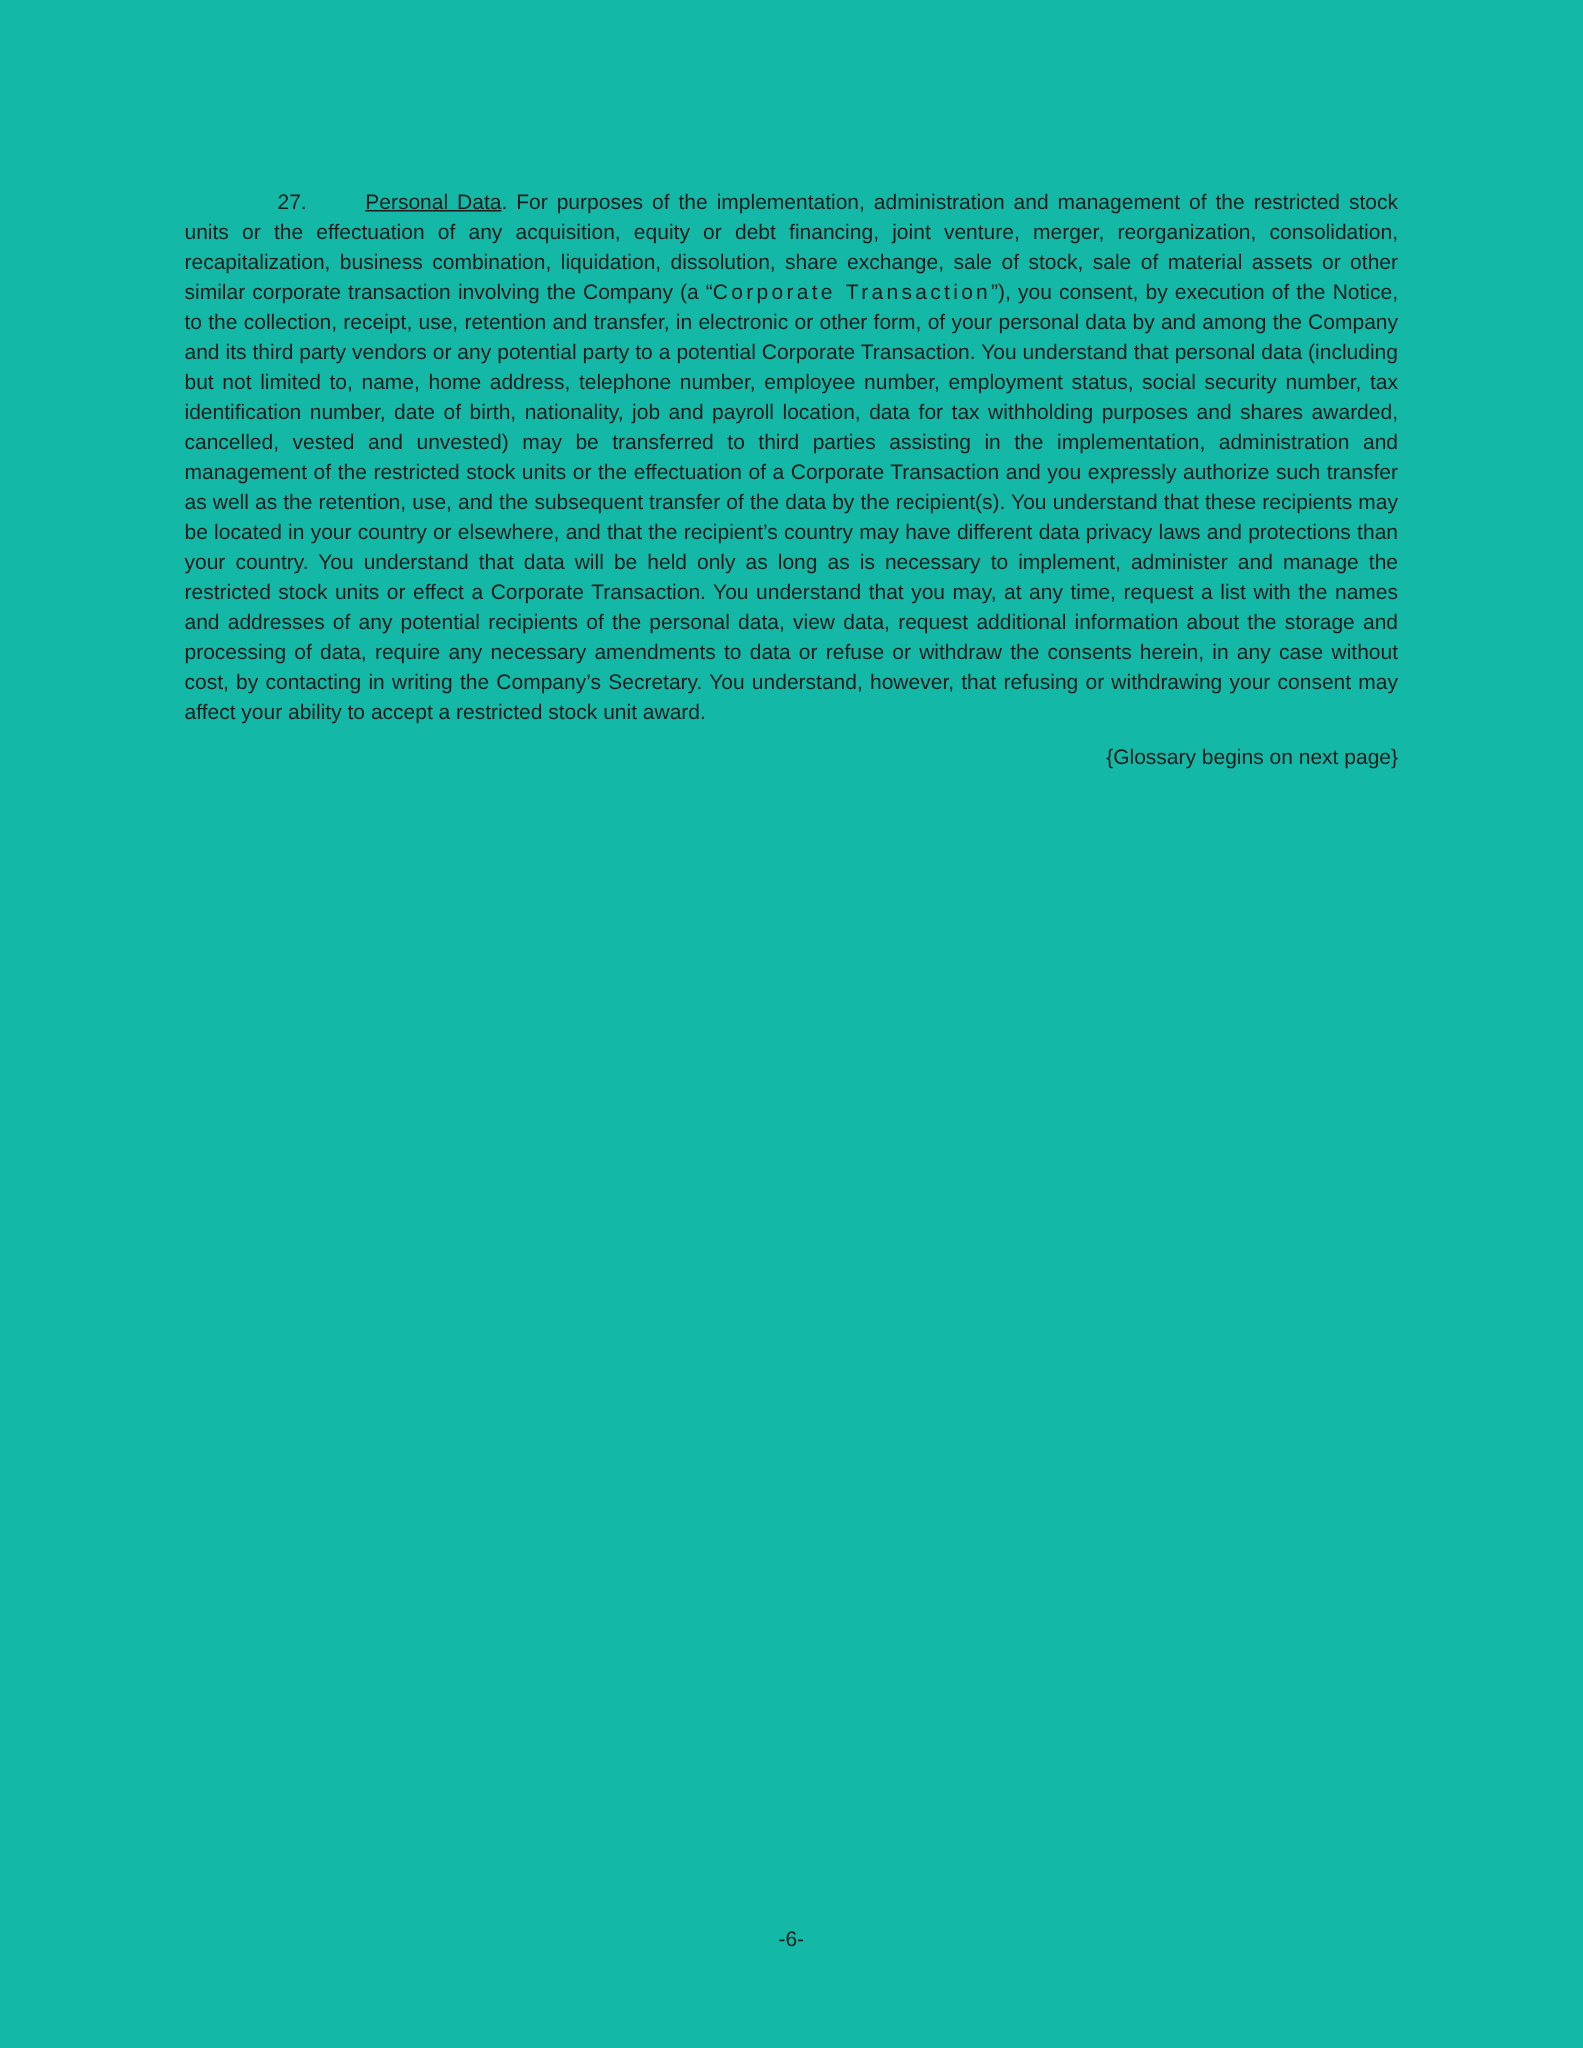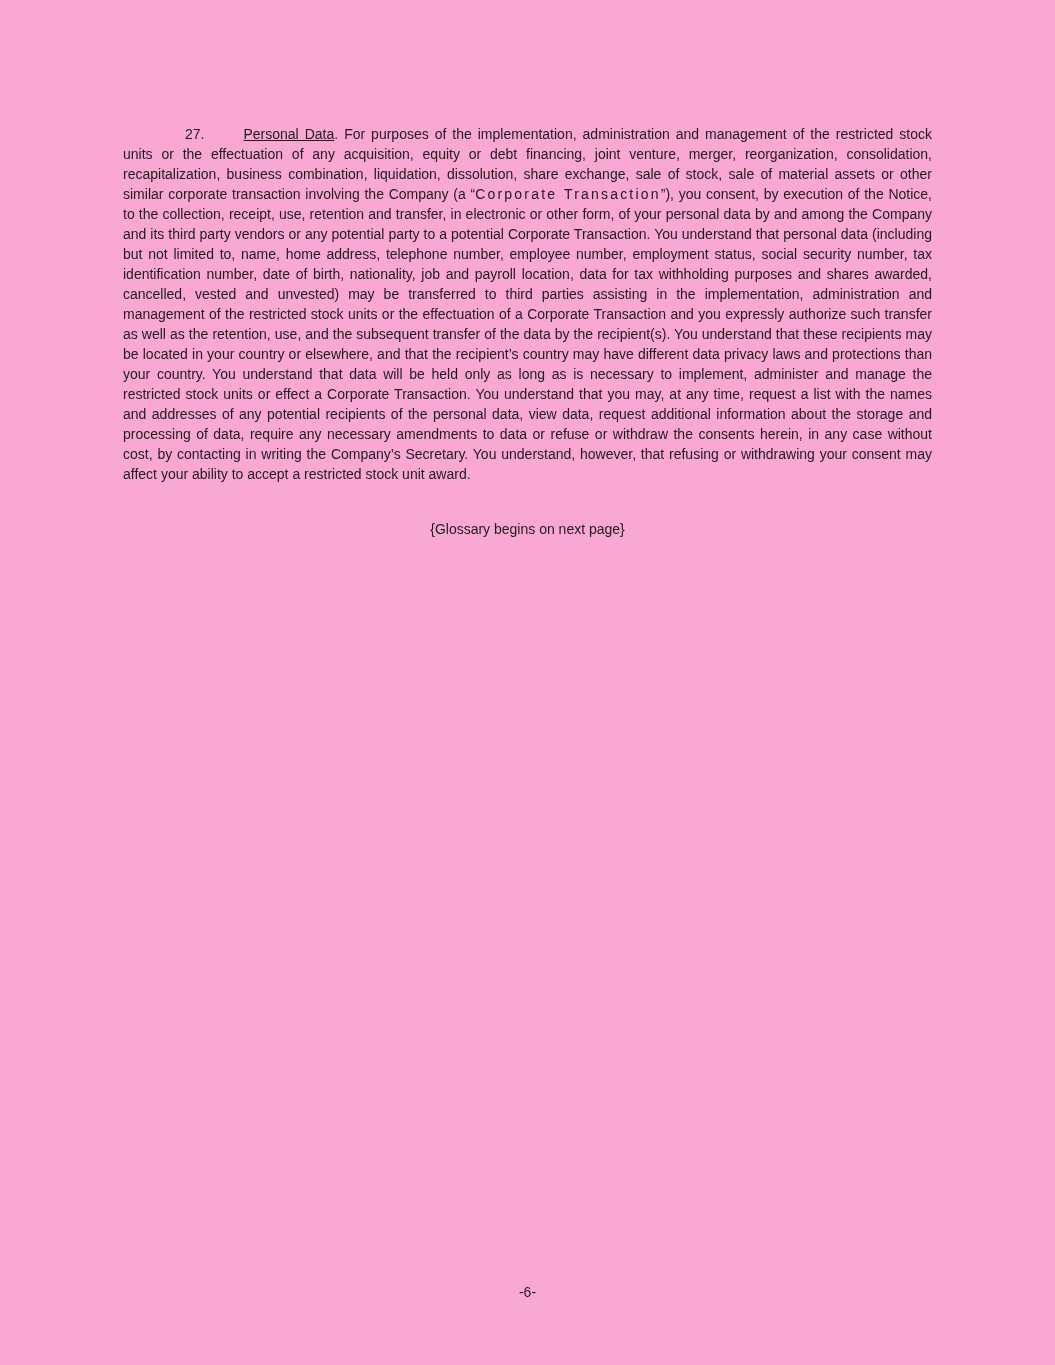--- a/index.html
+++ b/index.html
@@ -8,21 +8,21 @@
     width: 1055px;
     height: 1365px;
     position: relative;
     font-family: "Liberation Sans", sans-serif;
     color: #1c1c1c;
     overflow: hidden;
   }
   .page {
     position: absolute;
     inset: 0;
-    background: #f9a8d4;
+    background: #14b8a6;
   }
   .content {
     position: absolute;
     left: 123px;
     top: 124px;
     width: 809px;
   }
   .para {
     font-size: 14px;
     line-height: 20px;
@@ -33,24 +33,24 @@
     display: inline-block;
     width: 39px;
   }
   .heading-underline {
     text-decoration: underline;
   }
   .spaced-term {
     letter-spacing: 2.2px;
   }
   .glossary {
-    margin-top: 35px;
+    margin-top: 10px;
     font-size: 14px;
     line-height: 20px;
-    text-align: center;
+    text-align: right;
   }
   .page-number {
     position: absolute;
     left: 0;
     right: 0;
     top: 1283px;
     text-align: center;
     font-size: 14px;
     line-height: 18px;
   }

